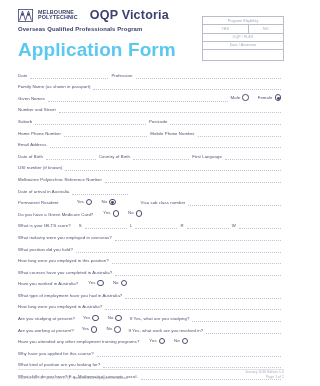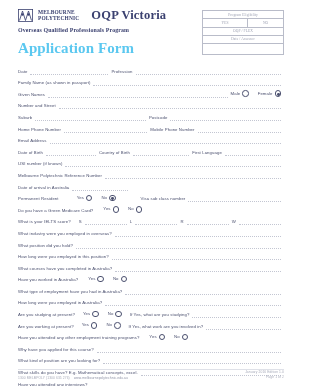--- a/index.html
+++ b/index.html
@@ -4,37 +4,37 @@
 <style>
   html,body{margin:0;padding:0;}
   body{
     width:298px;height:386px;background:#ffffff;
     font-family:"Liberation Sans", sans-serif;
     color:#4a4f6e;overflow:hidden;position:relative;
   }
   .page{width:298px;height:386px;position:relative;box-sizing:border-box;padding:8px 14px 4px 18px;}
 
   
-  .hdr{display:flex;align-items:center;justify-content:space-between;font-family:Liberation Serif, serif;}
+  .hdr{display:flex;align-items:flex-end;justify-content:space-between;}
   .hdr-left{display:flex;flex-direction:column;}
   .brandrow{display:flex;align-items:center;gap:5px;}
   .logomark{width:15px;height:13px;flex:0 0 auto;}
   .wordmark{display:flex;flex-direction:column;line-height:1.0;}
   .wordmark .w1,.wordmark .w2{
     font-size:5.4px;font-weight:bold;letter-spacing:.15px;color:#3b4170;
   }
   .oqp{
     font-size:12.5px;font-weight:bold;color:#3b4170;letter-spacing:.2px;
     margin-left:7px;white-space:nowrap;
   }
   .subtitle{
     font-size:5.9px;font-weight:bold;color:#3b4170;margin-top:4px;letter-spacing:.12px;
   }
   .apptitle{
-    font-size:15px;font-weight:bold;color:#5bc8f0;letter-spacing:.1px;margin-top:7px;
+    font-size:19px;font-weight:bold;color:#5bc8f0;letter-spacing:.1px;margin-top:7px;
   }
 
   
   .elig{width:82px;border:.5px solid #b9bcc9;border-collapse:collapse;font-size:3.6px;color:#9fa3b4;}
   .elig td{border:.5px solid #b9bcc9;text-align:center;padding:1.6px 0;letter-spacing:.1px;}
   .elig .blank td{padding:3px 0;}
 
   
   .form{margin-top:6px;}
   .row{display:flex;align-items:flex-end;height:11.6px;}

